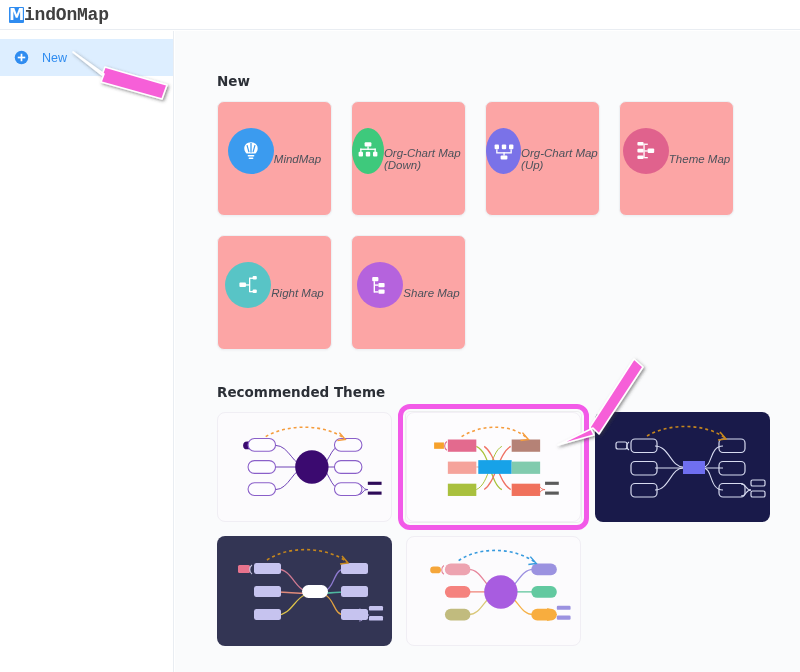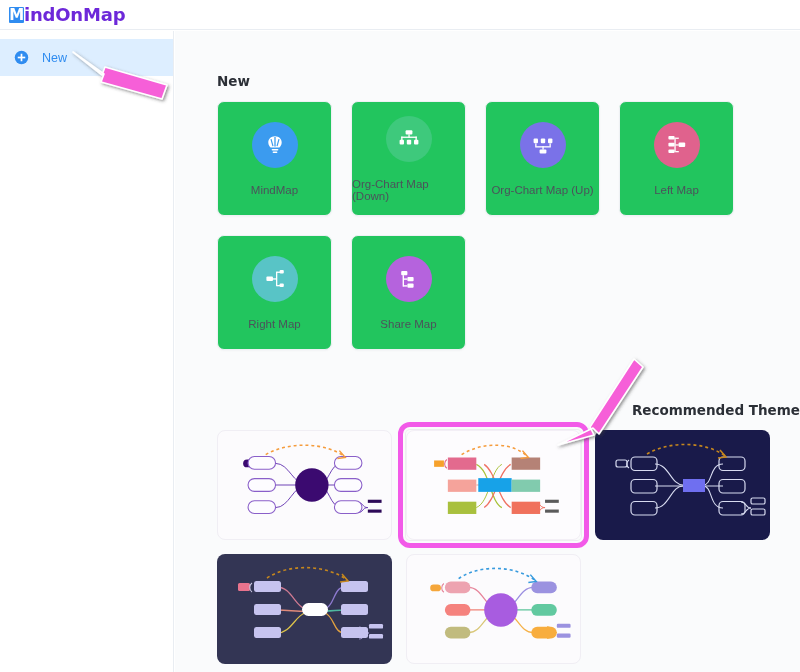--- a/index.html
+++ b/index.html
@@ -29,21 +29,21 @@
     display: inline-block;
     position: relative;
     width: 15px; height: 16px;
     background: #2f8cf0;
     color: #ffffff;
     border-radius: 1px;
     font-size: 15px; line-height: 16px; text-align: center;
     font-weight: bold;
     margin-right: 0px;
   }
-  .logo-rest { color: #6d28d9; }
+  .logo-rest { color: #404040; font-family: Liberation Mono, monospace; }
 
   
   .sidebar {
     position: absolute; left: 0; top: 31px; width: 174px; height: 641px;
     background: #ffffff;
     border-right: 1px solid #e9edf2;
     padding-top: 8px;
   }
   .nav-item {
     position: relative;
@@ -74,37 +74,38 @@
   .section-title {
     font-size: 13.5px; font-weight: bold; color: #2b2f36;
     margin-bottom: 12px;
     font-family: "DejaVu Sans", sans-serif;
   }
 
   
   .card-grid { display: flex; flex-wrap: wrap; gap: 19px 19px; width: 560px; }
   .type-card {
     width: 115px; height: 115px;
-    background: #22c55e;
+    background: #fca5a5;
     border: 1px solid #eef1f4;
     border-radius: 7px;
-    display: flex; flex-direction: column;
+    display: flex; flex-direction: row;
     align-items: center; justify-content: center;
     cursor: pointer;
     box-shadow: 0 1px 2px rgba(20,30,60,0.035);
+    font-style: italic;
   }
   .type-icon {
     width: 46px; height: 46px; border-radius: 50%;
     display: flex; align-items: center; justify-content: center;
     margin-bottom: 16px;
   }
   .type-label { font-size: 11.5px; color: #4c525b; }
 
   
-  .theme-title { margin-top: 52px; text-align: right; }
+  .theme-title { margin-top: 34px; }
   .theme-grid { display: flex; flex-wrap: wrap; gap: 14px 14px; width: 570px; }
   .theme-cell {
     width: 175px; height: 110px;
     border-radius: 8px;
     position: relative;
     cursor: pointer;
   }
   .theme-cell .inner {
     position: absolute; inset: 0;
     border-radius: 8px; overflow: hidden;
@@ -211,21 +212,21 @@
             <rect x="13.6" y="9.6" width="6.6" height="4.4" rx="1" fill="#fff"></rect>
             <rect x="9.4" y="4.6" width="1.3" height="14.6" fill="#fff"></rect>
             <rect x="10.4" y="11.3" width="3.4" height="1.3" fill="#fff"></rect>
             <rect x="10.4" y="4.6" width="3.4" height="1.3" fill="#fff"></rect>
             <rect x="10.4" y="18" width="3.4" height="1.3" fill="#fff"></rect>
             <rect x="3.4" y="3" width="6.2" height="3.6" rx="1" fill="#fff"></rect>
             <rect x="3.4" y="9.8" width="6.2" height="3.6" rx="1" fill="#fff"></rect>
             <rect x="3.4" y="16.5" width="6.2" height="3.6" rx="1" fill="#fff"></rect>
           </svg>
         </div>
-        <div class="type-label">Left Map</div>
+        <div class="type-label">Theme Map</div>
       </div>
 
       <div class="type-card">
         <div class="type-icon" style="background:#58c4c6">
           <svg width="24" height="24" viewBox="0 0 24 24">
             <rect x="3.4" y="9.6" width="6.6" height="4.4" rx="1" fill="#fff"></rect>
             <rect x="13.0" y="4.6" width="1.3" height="14.6" fill="#fff"></rect>
             <rect x="10.0" y="11.3" width="3.4" height="1.3" fill="#fff"></rect>
             <rect x="13.8" y="4.6" width="3.4" height="1.3" fill="#fff"></rect>
             <rect x="13.8" y="18" width="3.4" height="1.3" fill="#fff"></rect>

